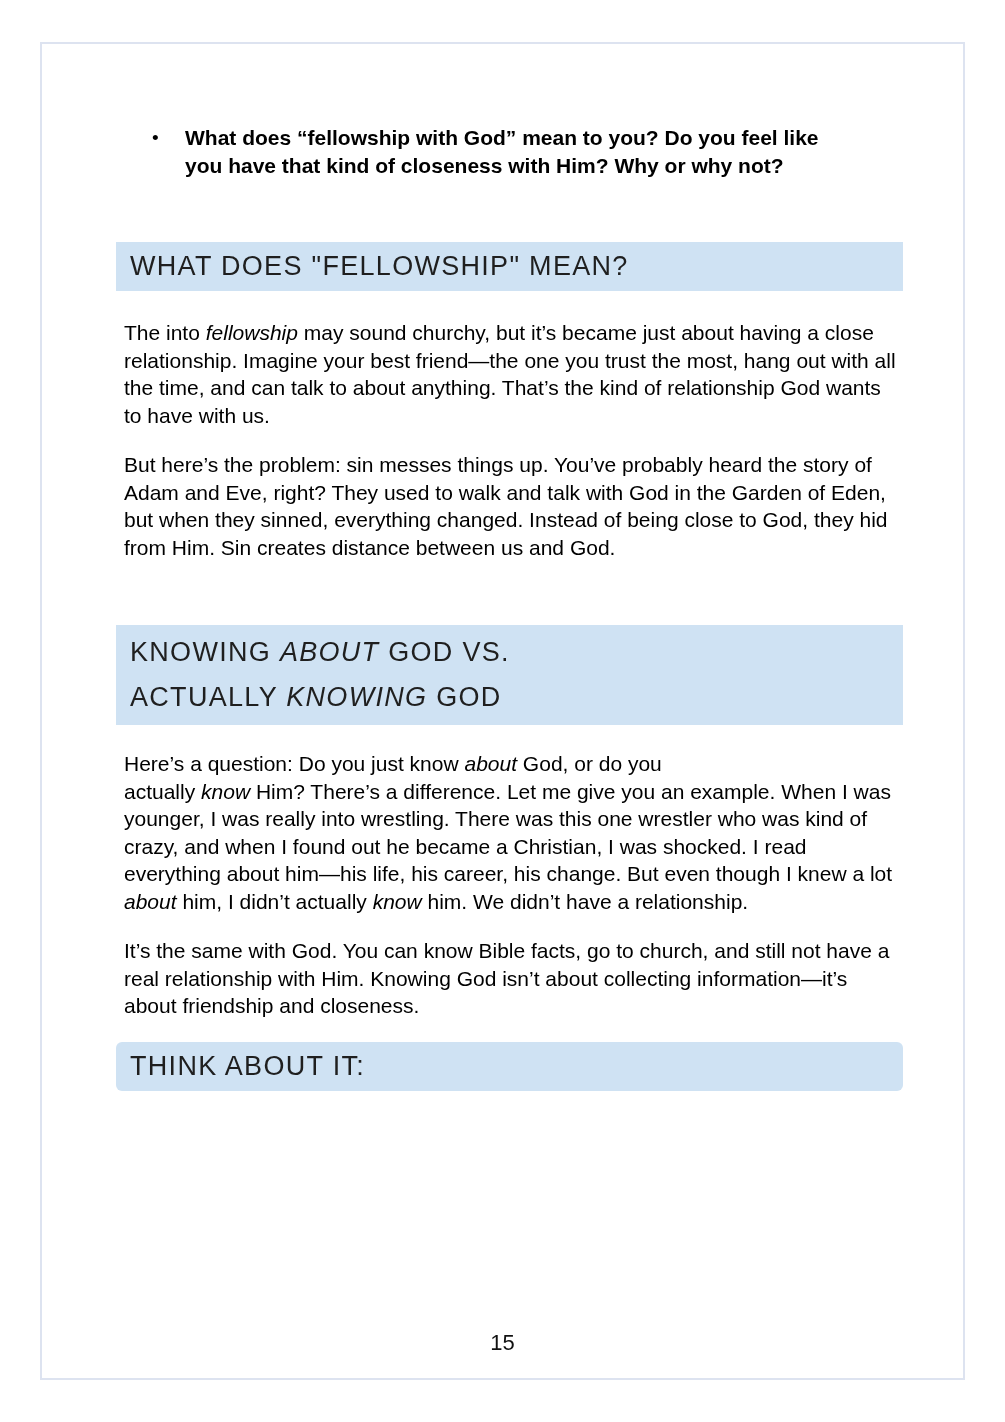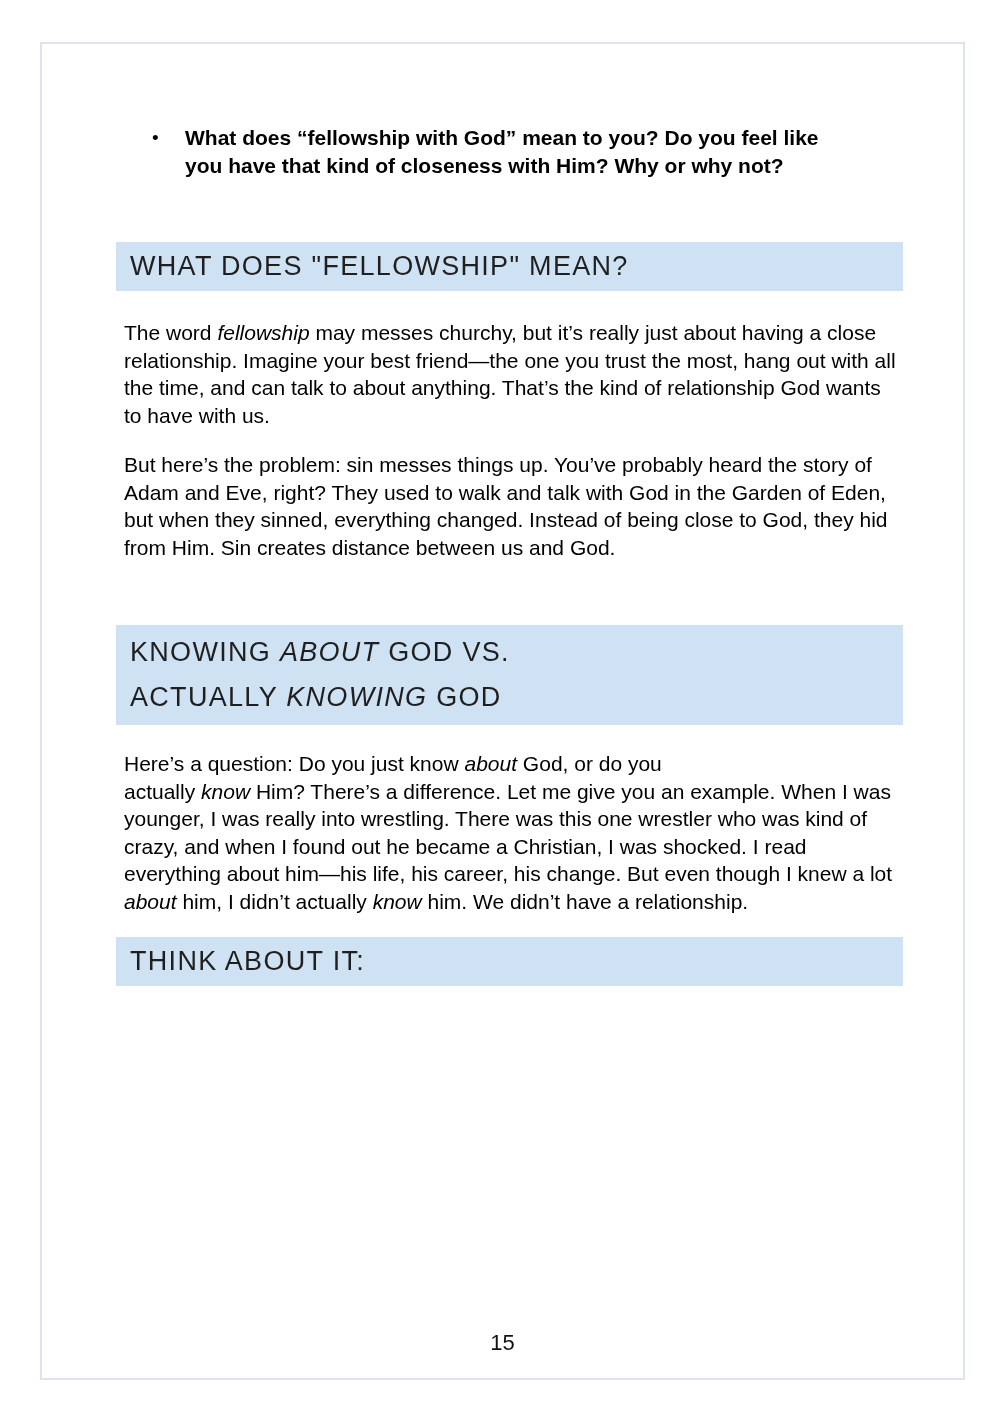--- a/index.html
+++ b/index.html
@@ -57,21 +57,21 @@
     font-size: 27px;
     font-weight: 400;
     letter-spacing: 1.3px;
     line-height: 27px;
     color: #1f1f1f;
     padding: 11px 10px 11px 14px;
   }
   .heading-bar em, .para em, .bullet-text em { font-style: italic; text-align: center; }
   .h-first   { margin-top: 62px; margin-bottom: 28px; }
   .h-second  { margin-top: 64px; margin-bottom: 25px; line-height: 45px; padding-top: 5px; padding-bottom: 5px; }
-  .h-third   { margin-top: 16px; }
+  .h-third   { margin-top: 16px; border-radius: 6px; }
   
   .para {
     margin: 0 0 22px 8px;
     max-width: 775px;
     font-size: 21px;
     line-height: 27.5px;
   }
   
   .page-number {
     position: absolute;
@@ -92,26 +92,27 @@
 
       <ul class="bullet-list">
         <li class="bullet-item">
           <span class="bullet-dot">•</span>
           <span class="bullet-text"><span>What does “fellowship with God” mean to you? Do you feel like you have that kind of closeness with Him? Why or why not?</span></span>
         </li>
       </ul>
 
       <h2 class="heading-bar h-first"><span>WHAT DOES "FELLOWSHIP" MEAN?</span></h2>
 
-      <p class="para"><span>The word </span><em>fellowship</em><span> may messes churchy, but it’s really just about having a close relationship. Imagine your best friend—the one you trust the most, hang out with all the time, and can talk to about anything. That’s the kind of relationship God wants to have with us.</span></p>
+      <p class="para"><span>The into </span><em>fellowship</em><span> may sound churchy, but it’s became just about having a close relationship. Imagine your best friend—the one you trust the most, hang out with all the time, and can talk to about anything. That’s the kind of relationship God wants to have with us.</span></p>
       <p class="para"><span>But here’s the problem: sin messes things up. You’ve probably heard the story of Adam and Eve, right? They used to walk and talk with God in the Garden of Eden, but when they sinned, everything changed. Instead of being close to God, they hid from Him. Sin creates distance between us and God.</span></p>
 
       <h2 class="heading-bar h-second"><span>KNOWING </span><em>ABOUT</em><span> GOD VS.</span><br><span>ACTUALLY </span><em>KNOWING</em><span> GOD</span></h2>
 
       <p class="para"><span>Here’s a question: Do you just know </span><em>about</em><span> God, or do you</span><br><span>actually </span><em>know</em><span> Him? There’s a difference. Let me give you an example. When I was younger, I was really into wrestling. There was this one wrestler who was kind of crazy, and when I found out he became a Christian, I was shocked. I read everything about him—his life, his career, his change. But even though I knew a lot </span><em>about</em><span> him, I didn’t actually </span><em>know</em><span> him. We didn’t have a relationship.</span></p>
+      <p class="para"><span>It’s the same with God. You can know Bible facts, go to church, and still not have a real relationship with Him. Knowing God isn’t about collecting information—it’s about friendship and closeness.</span></p>
 
       <h2 class="heading-bar h-third"><span>THINK ABOUT IT:</span></h2>
 
     </div>
 
     <div class="page-number">15</div>
   </div>
 </div>
 
 </body></html>

